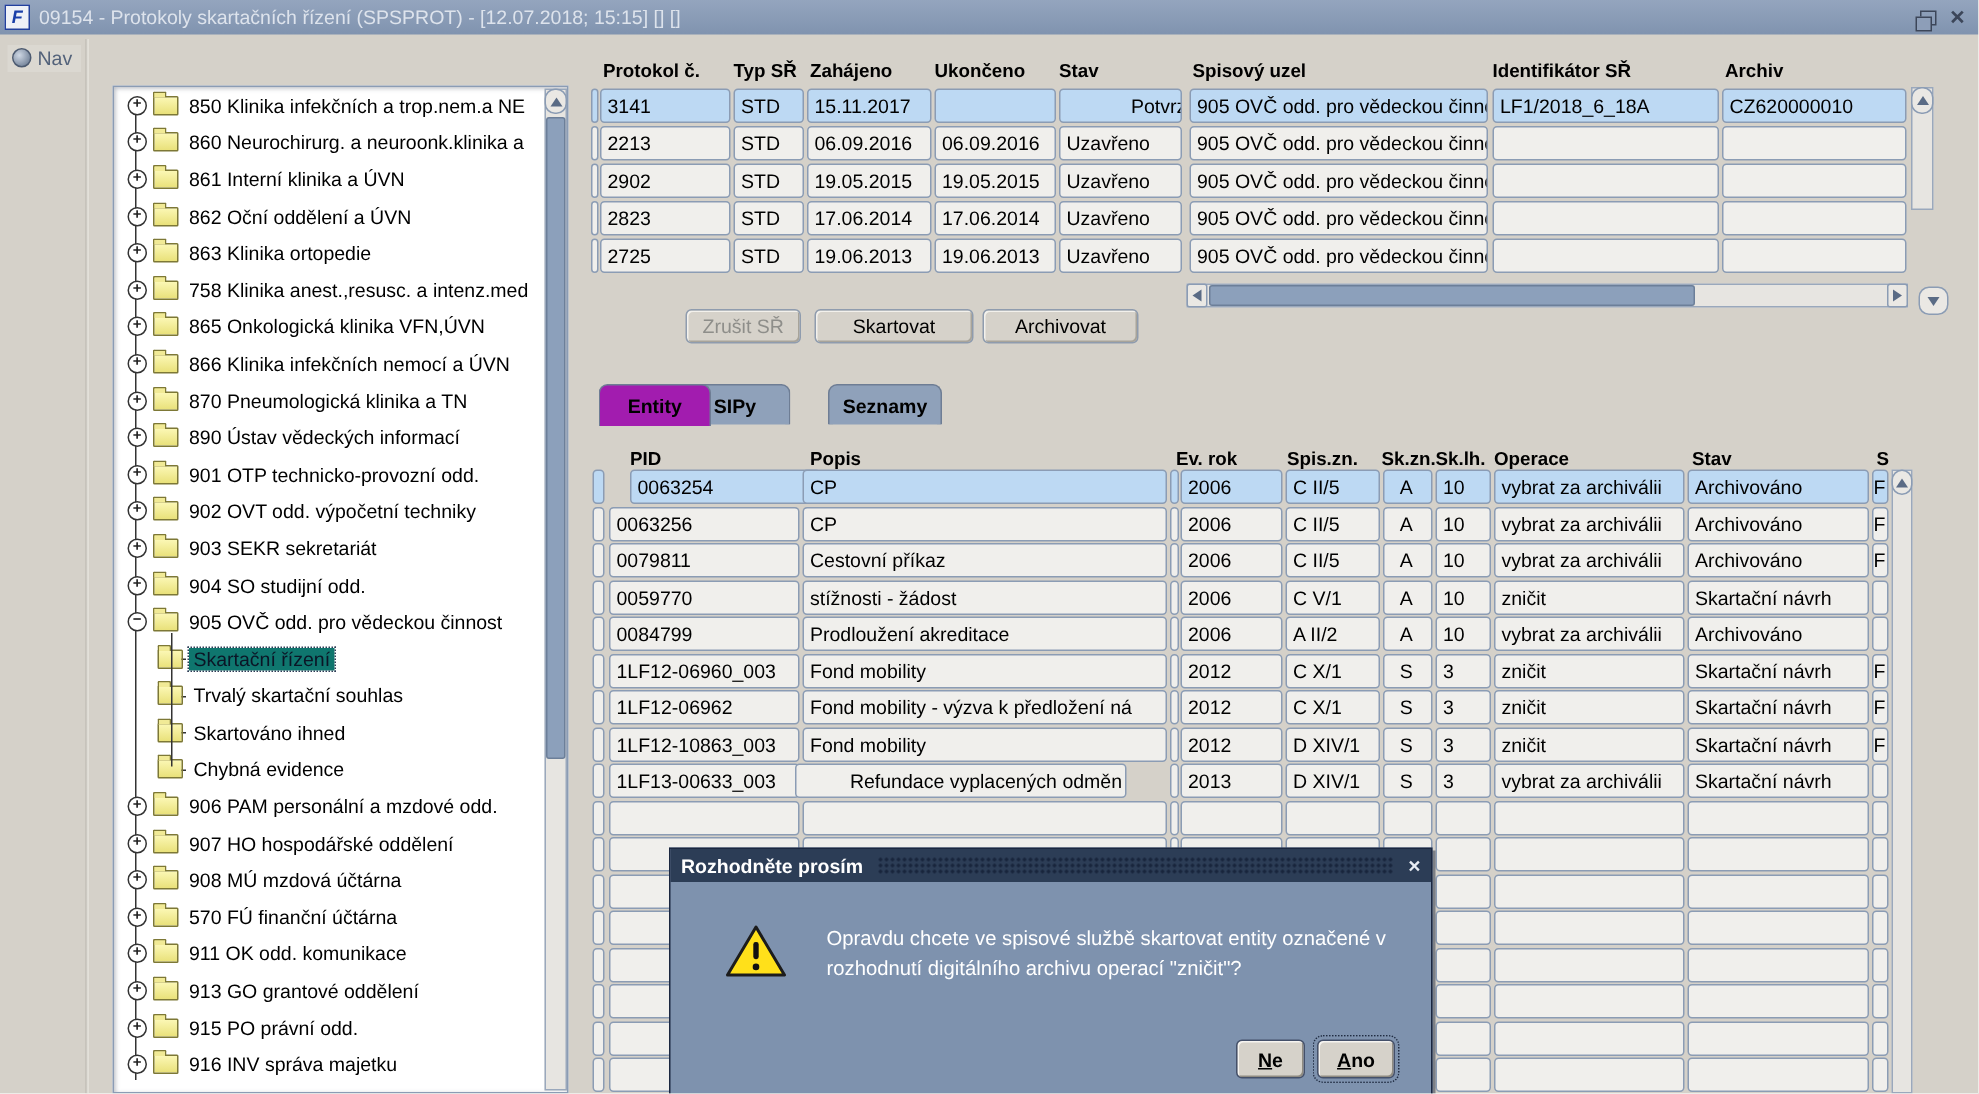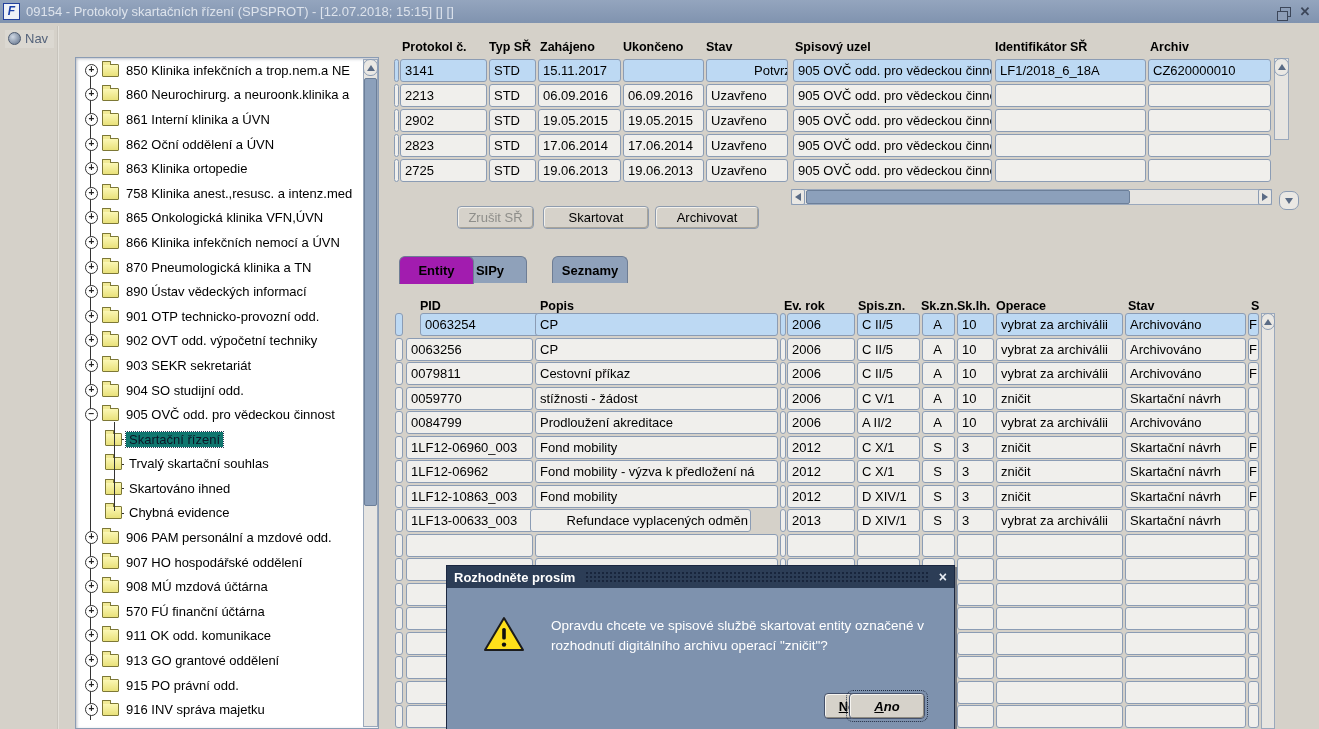--- a/index.html
+++ b/index.html
@@ -550,16 +550,16 @@
     </div>
     <div class="warn">
       <svg width="42" height="36" viewBox="0 0 42 36">
         <path d="M21 2 L40 34 L2 34 Z" fill="#ffe01a" stroke="#1c1c1c" stroke-width="2" stroke-linejoin="round"></path>
         <rect x="19.2" y="12" width="3.6" height="11.5" rx="1.6" fill="#111"></rect>
         <circle cx="21" cy="28.6" r="2.2" fill="#111"></circle>
       </svg>
     </div>
     <div class="dlg-msg">Opravdu chcete ve spisové službě skartovat entity označené v rozhodnutí digitálního archivu operací "zničit"?</div>
     <div class="dlg-btn" id="dlg-btn-ne" style="left:377px;width:46px;"><u>N</u>e</div>
-    <div class="dlg-btn focused" id="dlg-btn-ano" style="left:402px;width:76px;font-style:italic;"><u>A</u>no</div>
+    <div class="dlg-btn focused" id="dlg-btn-ano" style="left:431px;width:52px;"><u>A</u>no</div>
   </div>
 
 </div>
 
 </body></html>

